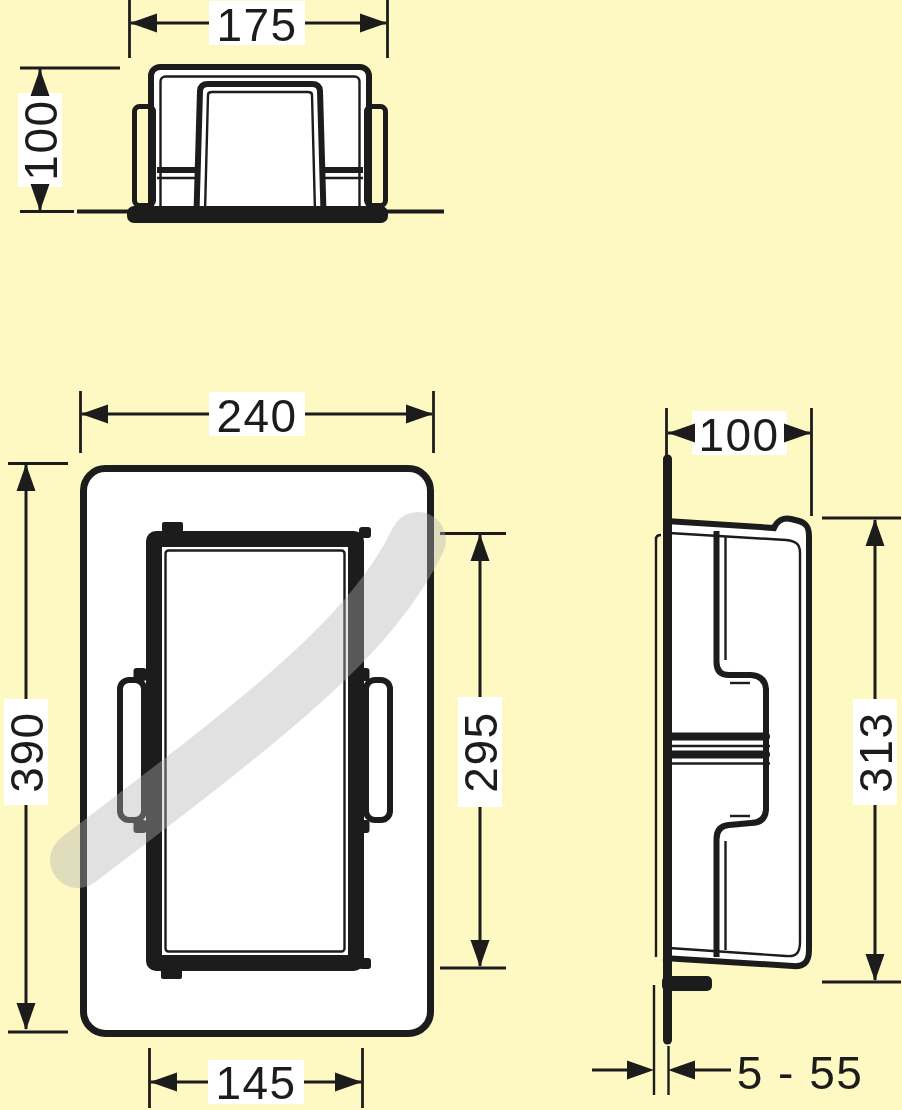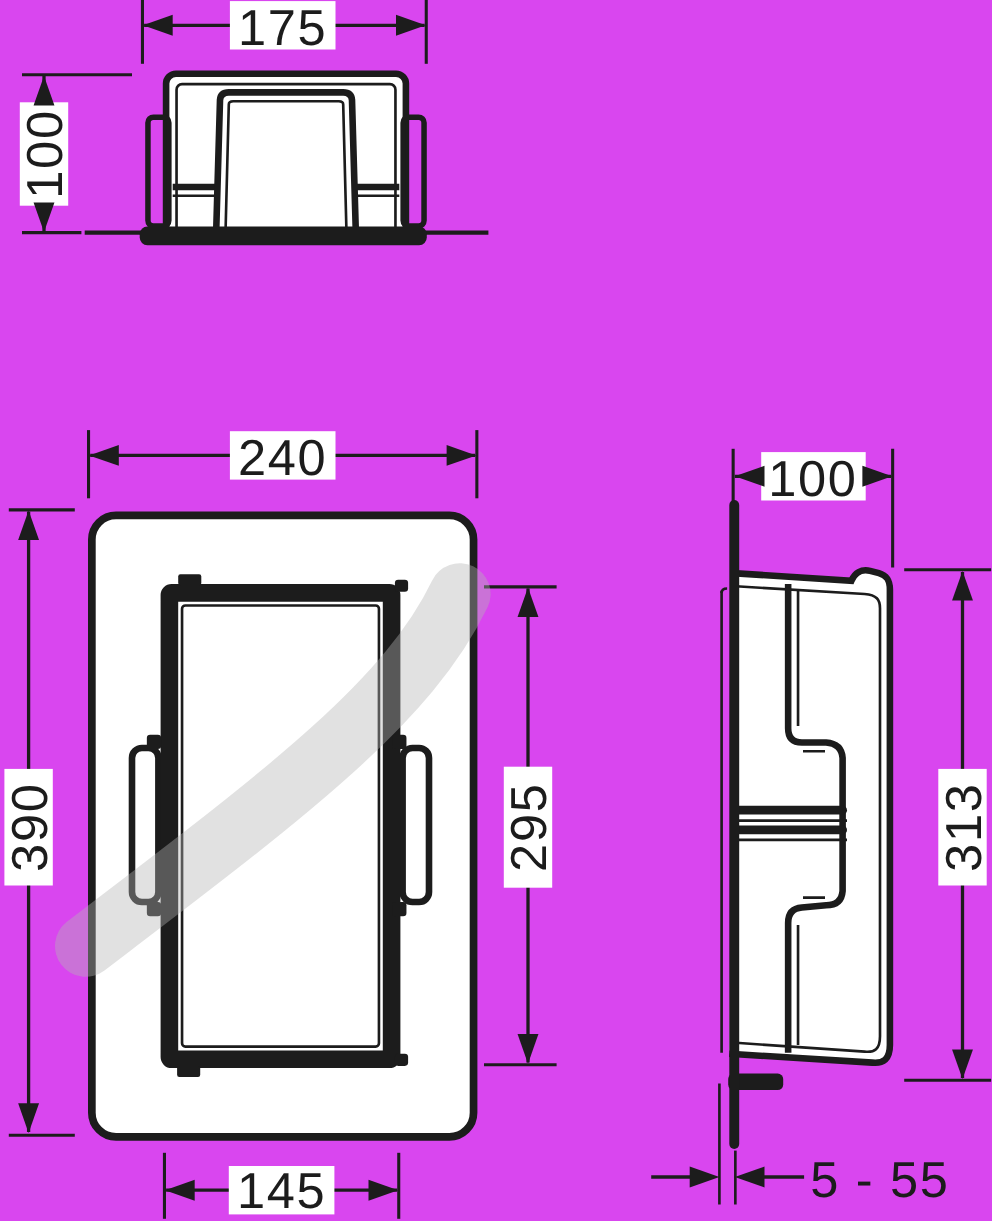--- a/index.html
+++ b/index.html
@@ -1,16 +1,16 @@
 <!DOCTYPE html>
 <html><head>
 <meta charset="utf-8">
 <style>
   html,body{margin:0;padding:0;background:#ffffff;}
-  .stage{position:relative;width:902px;height:1110px;background:#d946ef;overflow:hidden;}
+  .stage{position:relative;width:902px;height:1110px;background:#fef9c3;overflow:hidden;}
   svg{display:block;}
   .dimtext{
     font-family:"Liberation Sans", sans-serif;
     font-size:46px;
     letter-spacing:1.5px;
     fill:#1c1c1c;
   }
   .arr{fill:#1c1c1c;stroke:none;}
   .gapbox{fill:#ffffff;stroke:none;}
   .thin{stroke:#1c1c1c;stroke-width:2.4;fill:none;}

